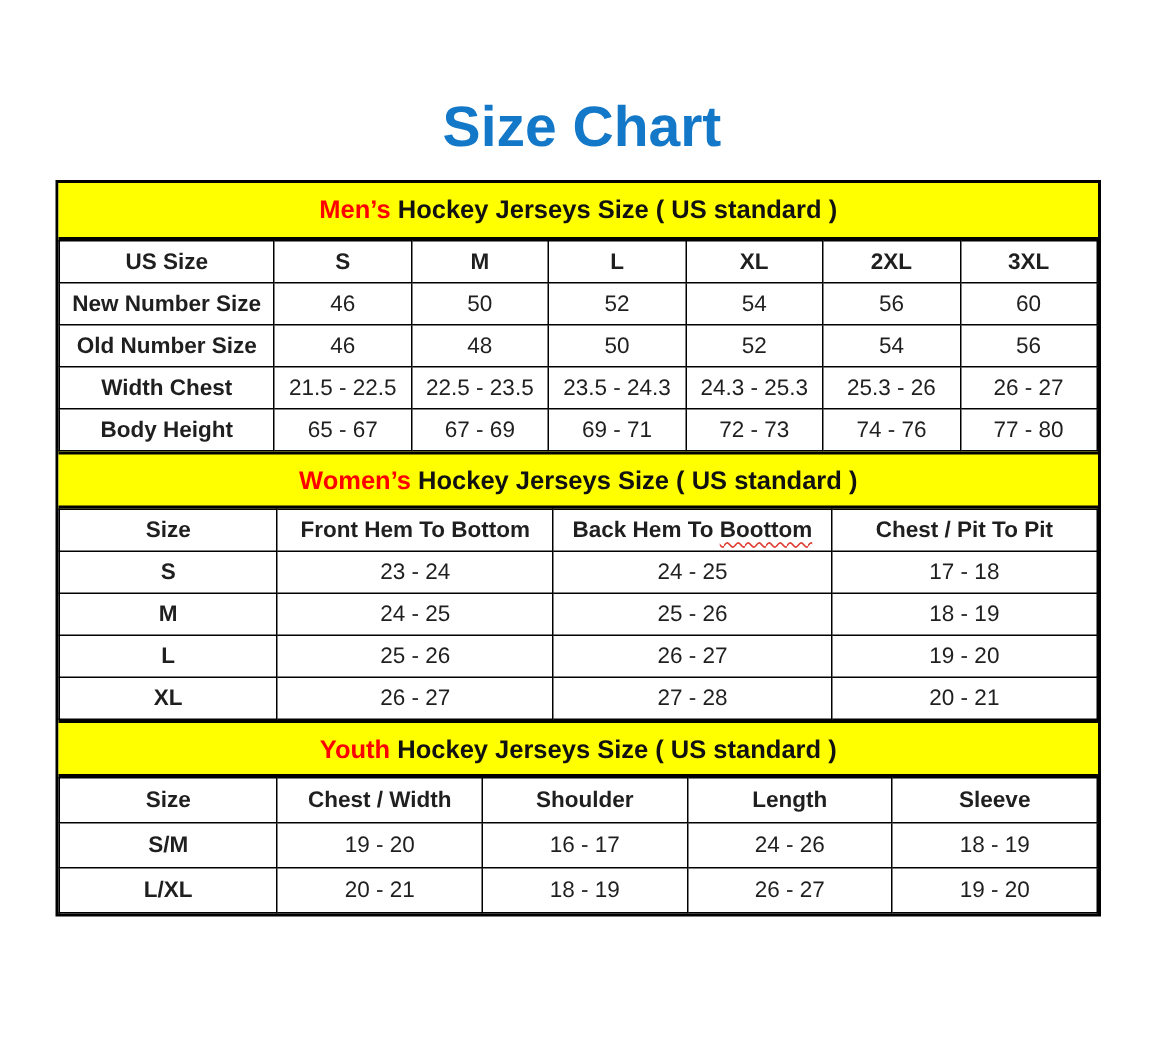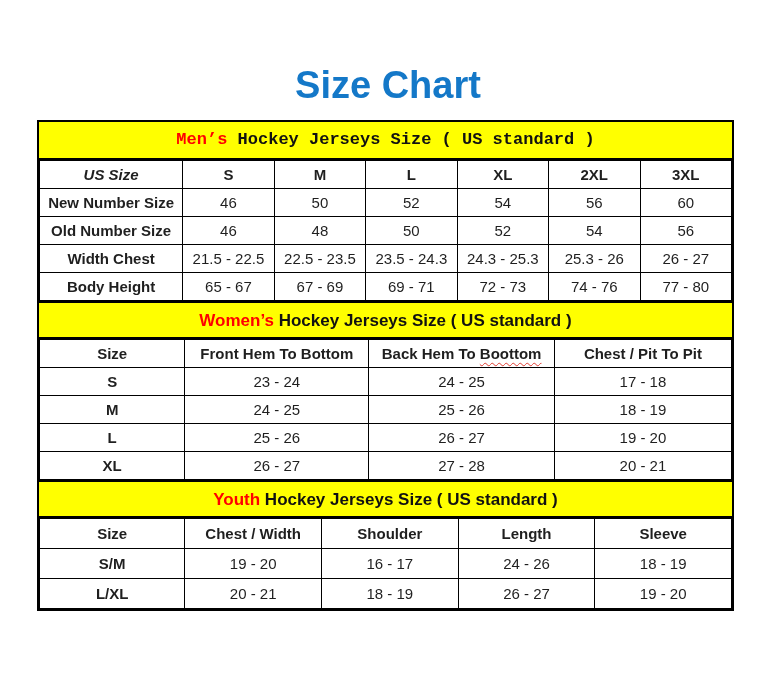--- a/index.html
+++ b/index.html
@@ -23,34 +23,34 @@
     position:absolute;left:37px;top:120px;width:697px;
     border:2px solid var(--border-black);background:#fff;
   }
   .band{
     background:var(--band-yellow);
     border-top:2px solid var(--border-black);
     border-bottom:2px solid var(--border-black);
     height:38px;line-height:36px;
     text-align:center;font-weight:bold;font-size:17px;color:#111;
   }
-  .band:first-child{border-top:none;font-family:Liberation Mono, monospace;}
+  .band:first-child{border-top:none;}
   .band .hl{color:var(--accent-red);}
   table{
     width:100%;border-collapse:collapse;table-layout:fixed;
   }
   th,td{
     border:1px solid var(--border-black);
     text-align:center;vertical-align:middle;
     font-size:15px;height:28px;padding:0 2px;
     overflow:hidden;white-space:nowrap;
   }
   th{font-weight:bold;font-size:15px;}
   .youth th,.youth td{height:30px;}
-  .mens th:nth-child(1){width:20.7%;font-style:italic;}
+  .mens th:nth-child(1){width:20.7%;}
   .womens th:nth-child(1){width:21%;}
   .womens th:nth-child(2){width:26.6%;}
   .womens th:nth-child(3){width:26.8%;}
   .womens th:nth-child(4){width:25.6%;}
   .youth th:nth-child(1){width:21%;}
   .mens td.rowlabel{font-weight:bold;}
   .womens td.rowlabel,.youth td.rowlabel{font-weight:bold;}
   .wavy{
     text-decoration-line:underline;
     text-decoration-style:wavy;

